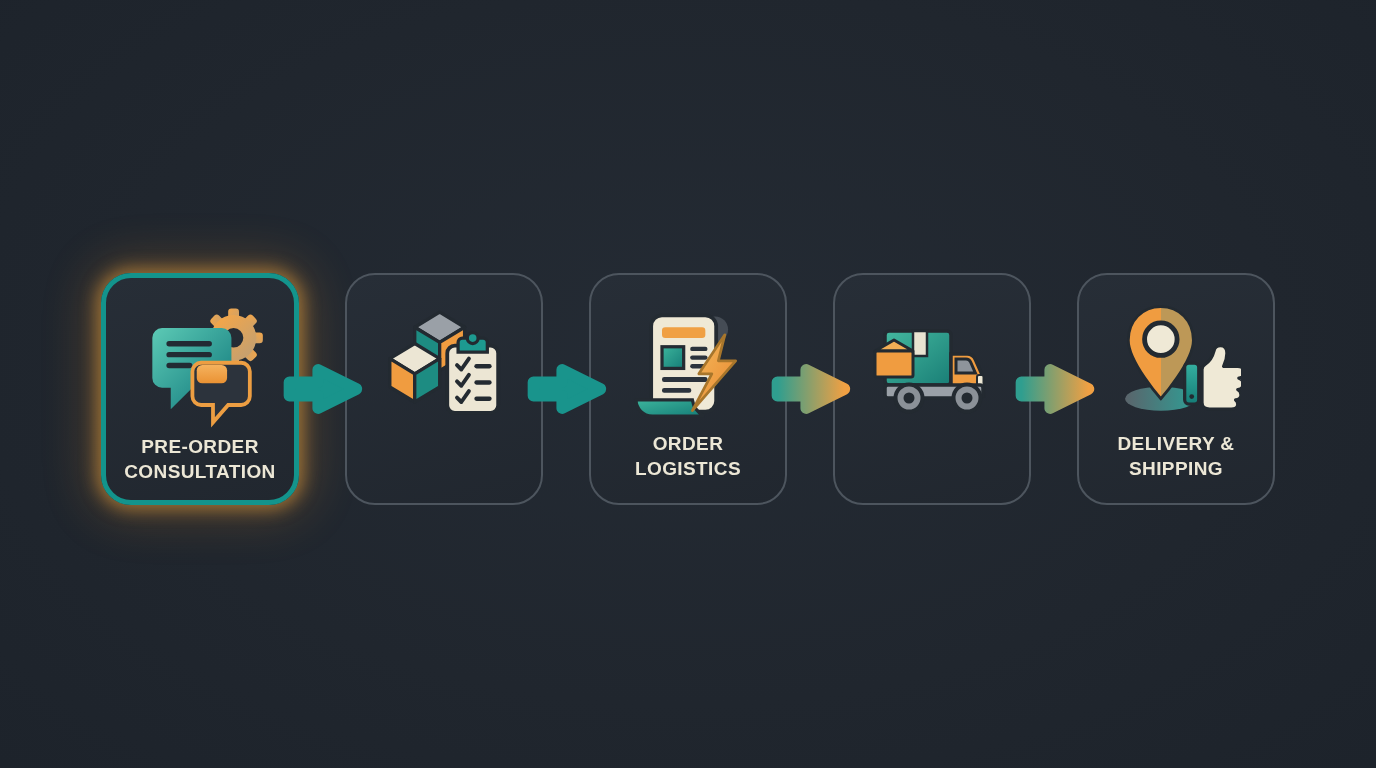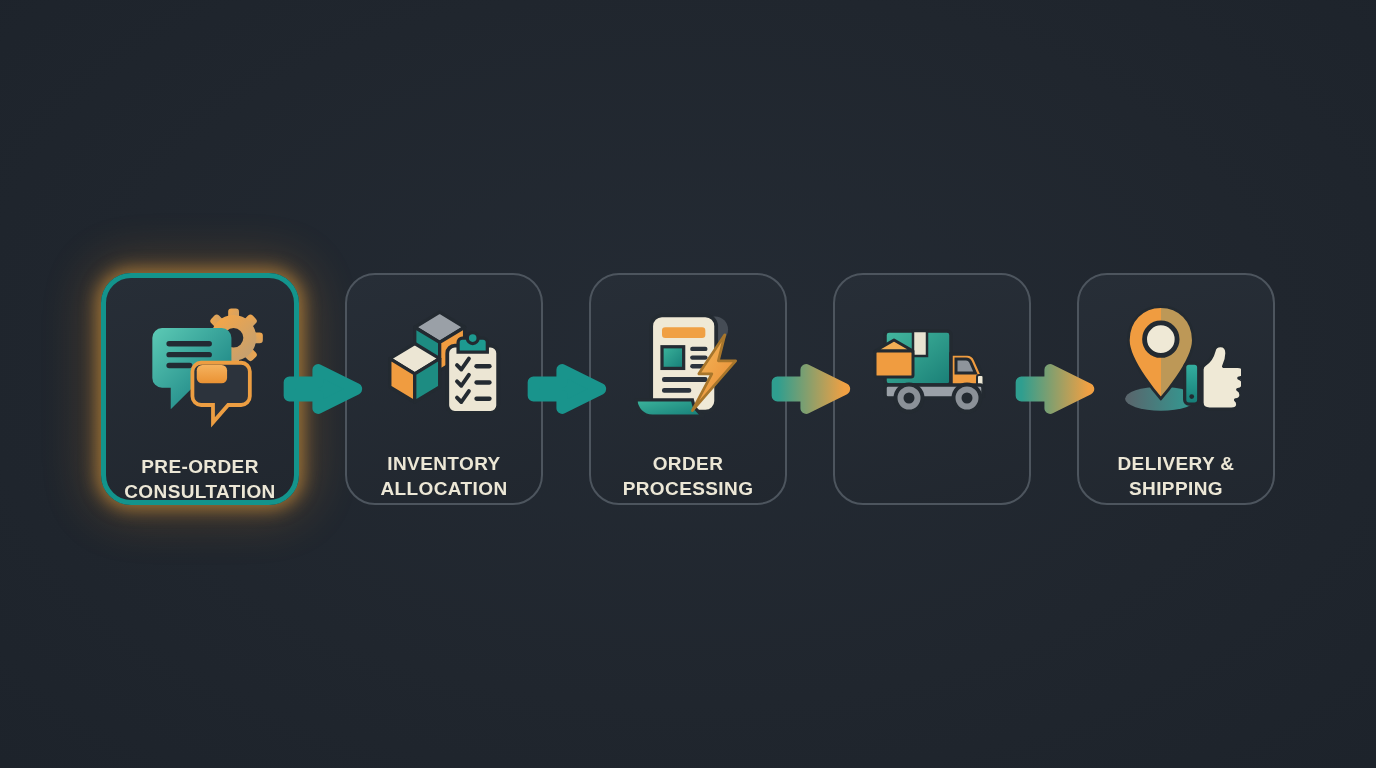--- a/index.html
+++ b/index.html
@@ -12,21 +12,20 @@
     width:1376px;height:768px;
     display:flex;align-items:center;justify-content:center;
     padding-top:10px;box-sizing:border-box;
   }
   .card{
     width:198px;height:232px;box-sizing:border-box;
     border:2px solid #4d555e;border-radius:30px;
     background:linear-gradient(165deg,#272e37 0%,#21272f 100%);
     display:flex;flex-direction:column;align-items:center;
     flex-shrink:0;
-    gap:20px;
   }
   .card.active{
     border:5px solid #13948c;
     box-shadow:0 0 16px 5px rgba(238,164,62,.50), 0 0 46px 14px rgba(230,145,45,.22);
   }
   .icon-wrap{
     width:130px;height:132px;margin-top:22px;
     display:flex;align-items:center;justify-content:center;
     flex-shrink:0;
   }
@@ -118,24 +117,20 @@
           <polyline points="72,77 76,81 83,71"></polyline>
           <polyline points="72,92 76,96 83,86"></polyline>
         </g>
         <g fill="#232a31">
           <rect x="88" y="61" width="16" height="4" rx="2"></rect>
           <rect x="88" y="76" width="16" height="4" rx="2"></rect>
           <rect x="88" y="91" width="16" height="4" rx="2"></rect>
         </g>
       </svg>
     </div>
-    <div class="label">
-      <div>INVENTORY</div>
-      <div>ALLOCATION</div>
-    </div>
   </div>
 
   <div class="arrow">
     <svg viewBox="0 0 96 80">
       <path d="M14 33 H44 V20 L84 40 L44 60 V47 H14 Z" fill="#19948c" stroke="#19948c" stroke-width="12" stroke-linejoin="round" stroke-linecap="round"></path>
     </svg>
   </div>
 
   <div class="card">
     <div class="icon-wrap">
@@ -160,21 +155,21 @@
           <rect x="62" y="53" width="16" height="4" rx="2"></rect>
           <rect x="62" y="61" width="16" height="4" rx="2"></rect>
           <rect x="36" y="73" width="42" height="4.5" rx="2"></rect>
           <rect x="36" y="83" width="27" height="4.5" rx="2"></rect>
         </g>
         <polygon points="94,34 70,70 82,70 64,104 104,58 88,58" fill="url(#i3bolt)" stroke="#a8762b" stroke-width="2.5" stroke-linejoin="round"></polygon>
       </svg>
     </div>
     <div class="label">
       <div>ORDER</div>
-      <div>PROCESSING</div>
+      <div>LOGISTICS</div>
     </div>
   </div>
 
   <div class="arrow">
     <svg viewBox="0 0 96 80">
       <defs>
         <linearGradient id="a3g" x1="0" y1="0" x2="1" y2="0">
           <stop offset="0" stop-color="#2f9e8f"></stop>
             <stop offset="1" stop-color="#f0a043"></stop>
         </linearGradient>

